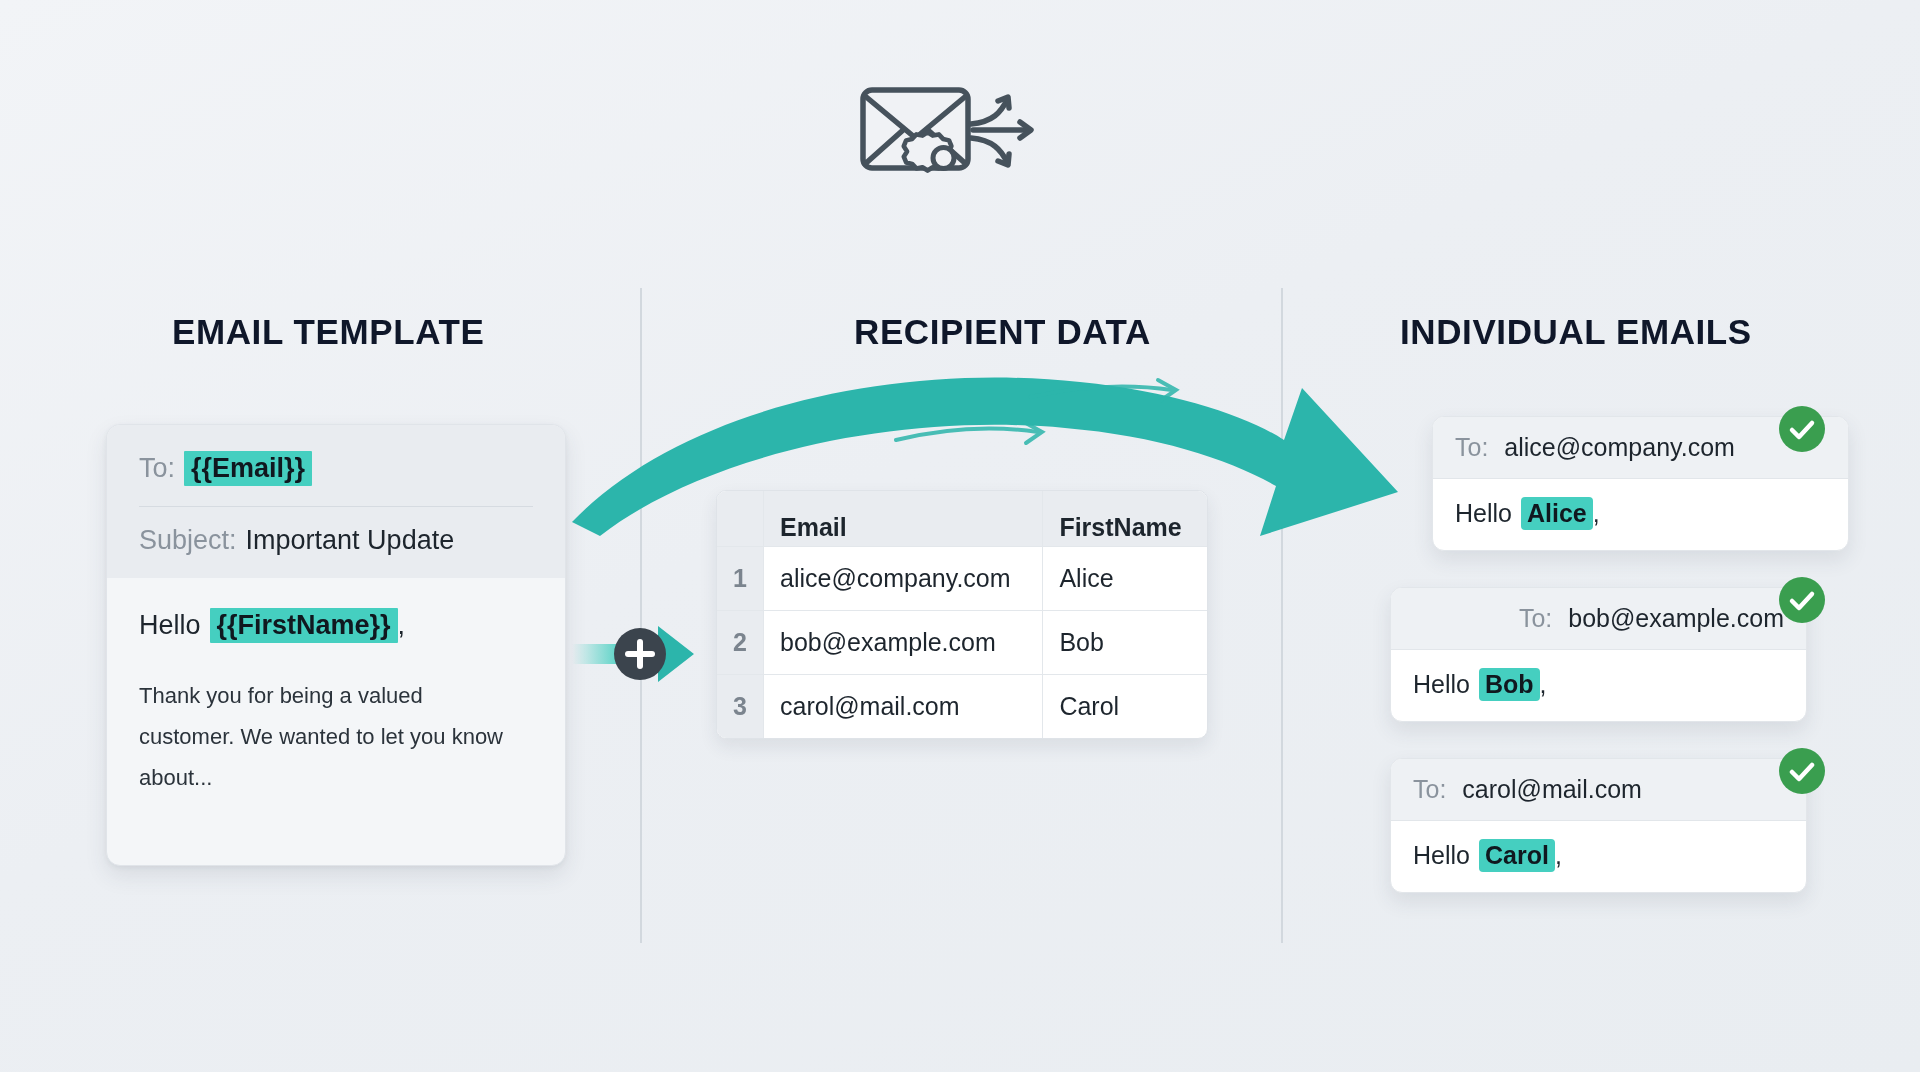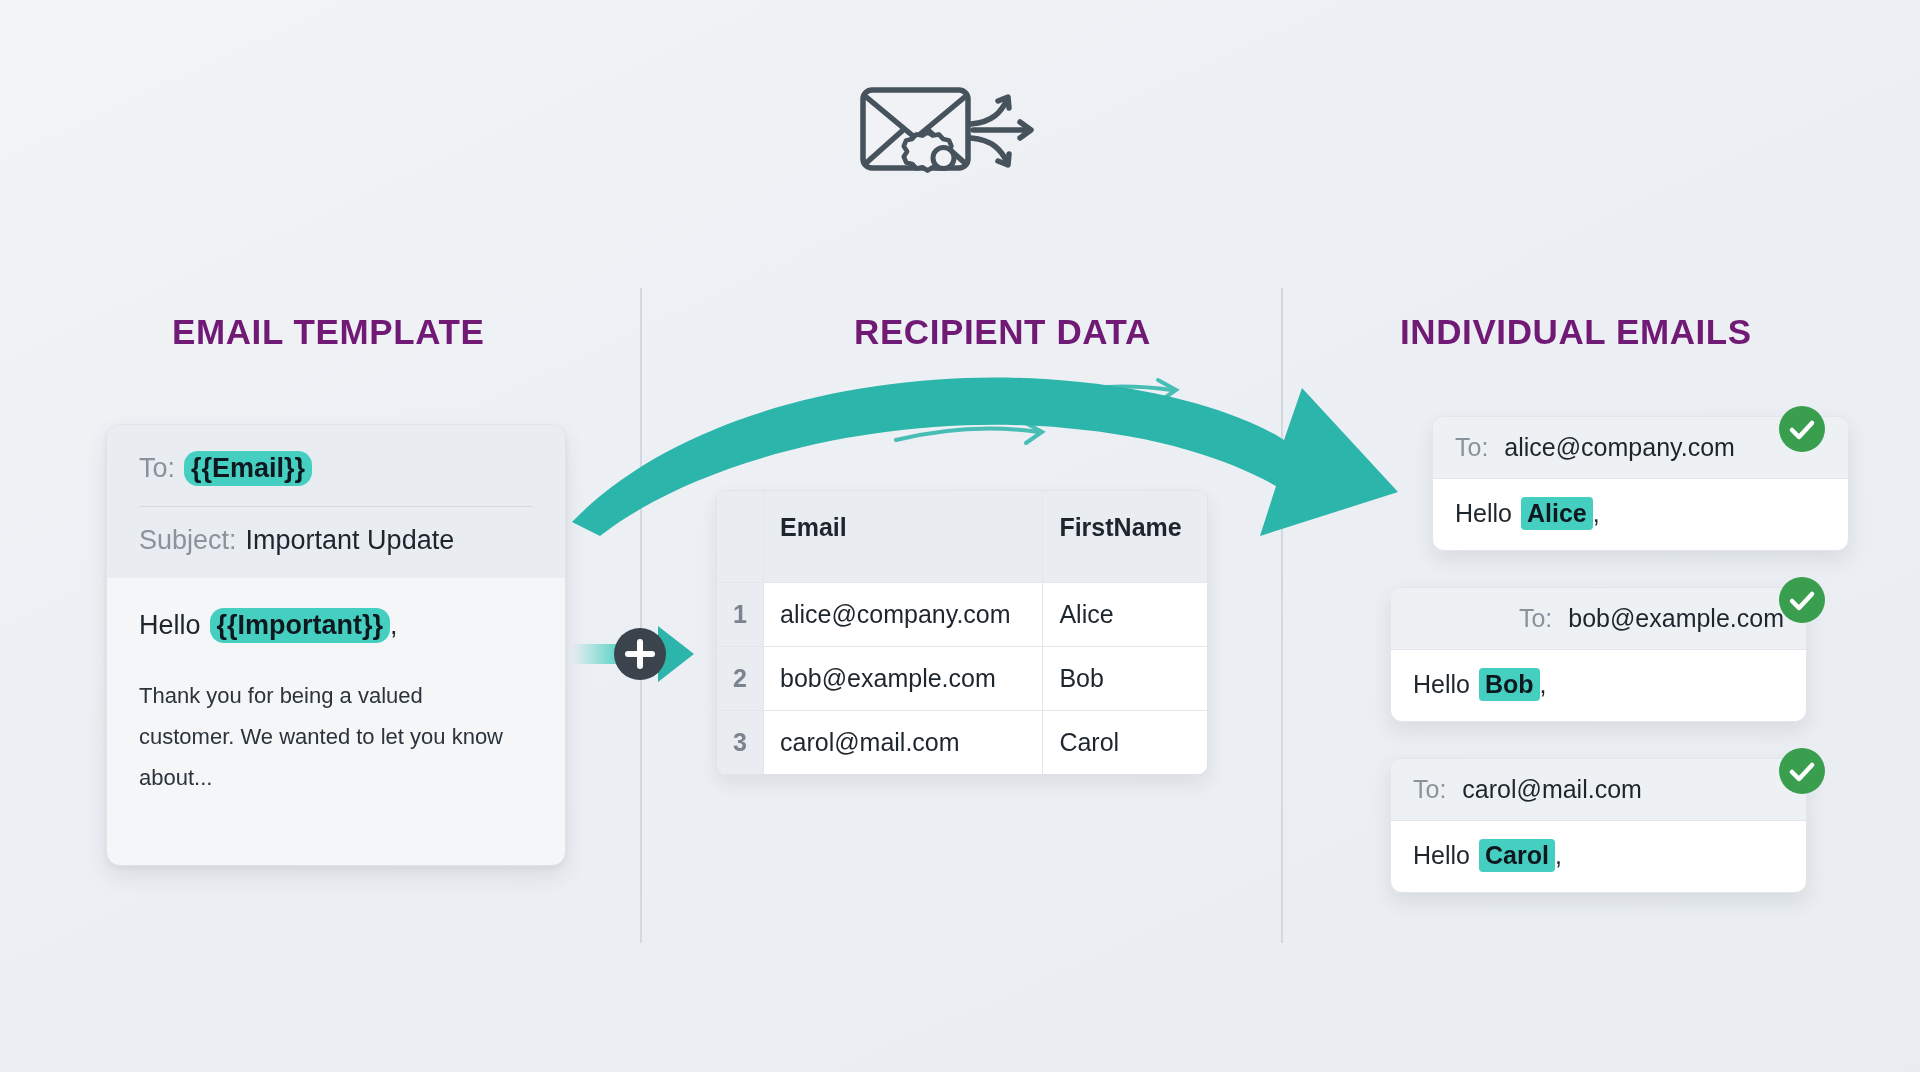--- a/index.html
+++ b/index.html
@@ -26,21 +26,21 @@
     width: 210px;
     height: 118px;
   }
 
   
   .col-title {
     position: absolute;
     font-size: 35px;
     font-weight: bold;
     letter-spacing: 0.6px;
-    color: #701a75;
+    color: #0f172a;
     white-space: nowrap;
   }
   #title-template { left: 172px; top: 312px; }
   #title-data     { left: 854px; top: 312px; }
   #title-emails   { left: 1400px; top: 312px; }
 
   
   .divider {
     position: absolute;
     width: 2px;
@@ -76,21 +76,21 @@
   .tpl-label { color: #8a939d; margin-right: 9px; }
   .tpl-divider-line {
     height: 1px;
     background: #d6dbe1;
     margin: 20px 0 18px 0;
   }
   .token {
     background: #45cfc0;
     color: #10181f;
     font-weight: bold;
-    border-radius: 14px;
+    border-radius: 1px;
     padding: 2px 7px;
   }
   .tpl-body {
     padding: 30px 32px 0 32px;
     background: #f4f6f8;
   }
   .tpl-greeting {
     font-size: 27px;
     color: #1d252d;
     display: flex;
@@ -143,21 +143,21 @@
     padding: 17px 16px;
     border-bottom: 1px solid #e3e7eb;
     border-right: 1px solid #e3e7eb;
     color: #1d252d;
     white-space: nowrap;
   }
   #data-table th {
     background: #e9ecf0;
     font-weight: bold;
     padding-top: 22px;
-    padding-bottom: 40px;
+    padding-bottom: 4px;
   }
   #data-table .idx {
     background: #e9ecf0;
     color: #7b848e;
     font-weight: bold;
     width: 22px;
     text-align: center;
     padding-left: 12px;
     padding-right: 12px;
   }
@@ -256,21 +256,21 @@
       </div>
       <div class="tpl-divider-line"></div>
       <div class="tpl-row">
         <span class="tpl-label">Subject:</span>
         <span>Important Update</span>
       </div>
     </div>
     <div class="tpl-body">
       <div class="tpl-greeting">
         <span>Hello</span>
-        <span class="token" style="margin-left:9px">{{Important}}</span>
+        <span class="token" style="margin-left:9px">{{FirstName}}</span>
         <span>,</span>
       </div>
       <div class="tpl-para">Thank you for being a valued customer. We wanted to let you know about...</div>
     </div>
   </div>
 
   <div id="connector">
     <svg viewBox="0 0 140 92" width="140" height="92">
       <defs>
         <linearGradient id="fadebar" x1="0" y1="0" x2="1" y2="0">

